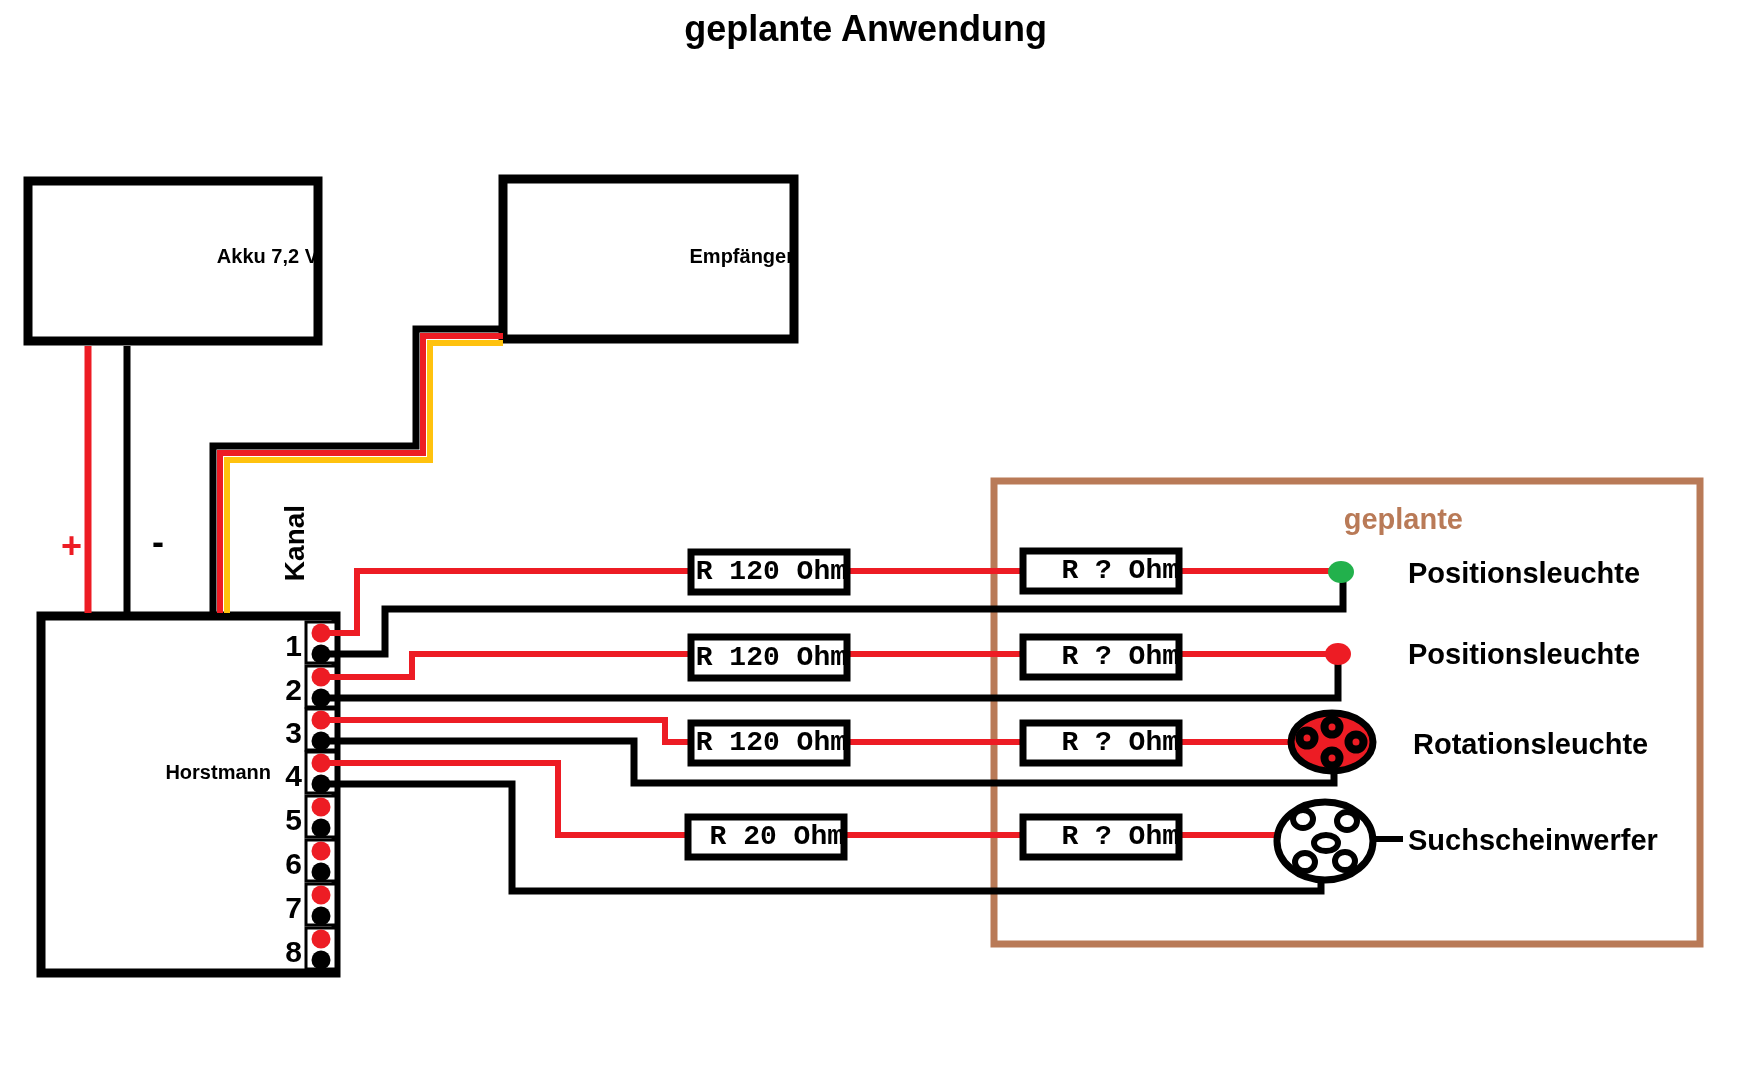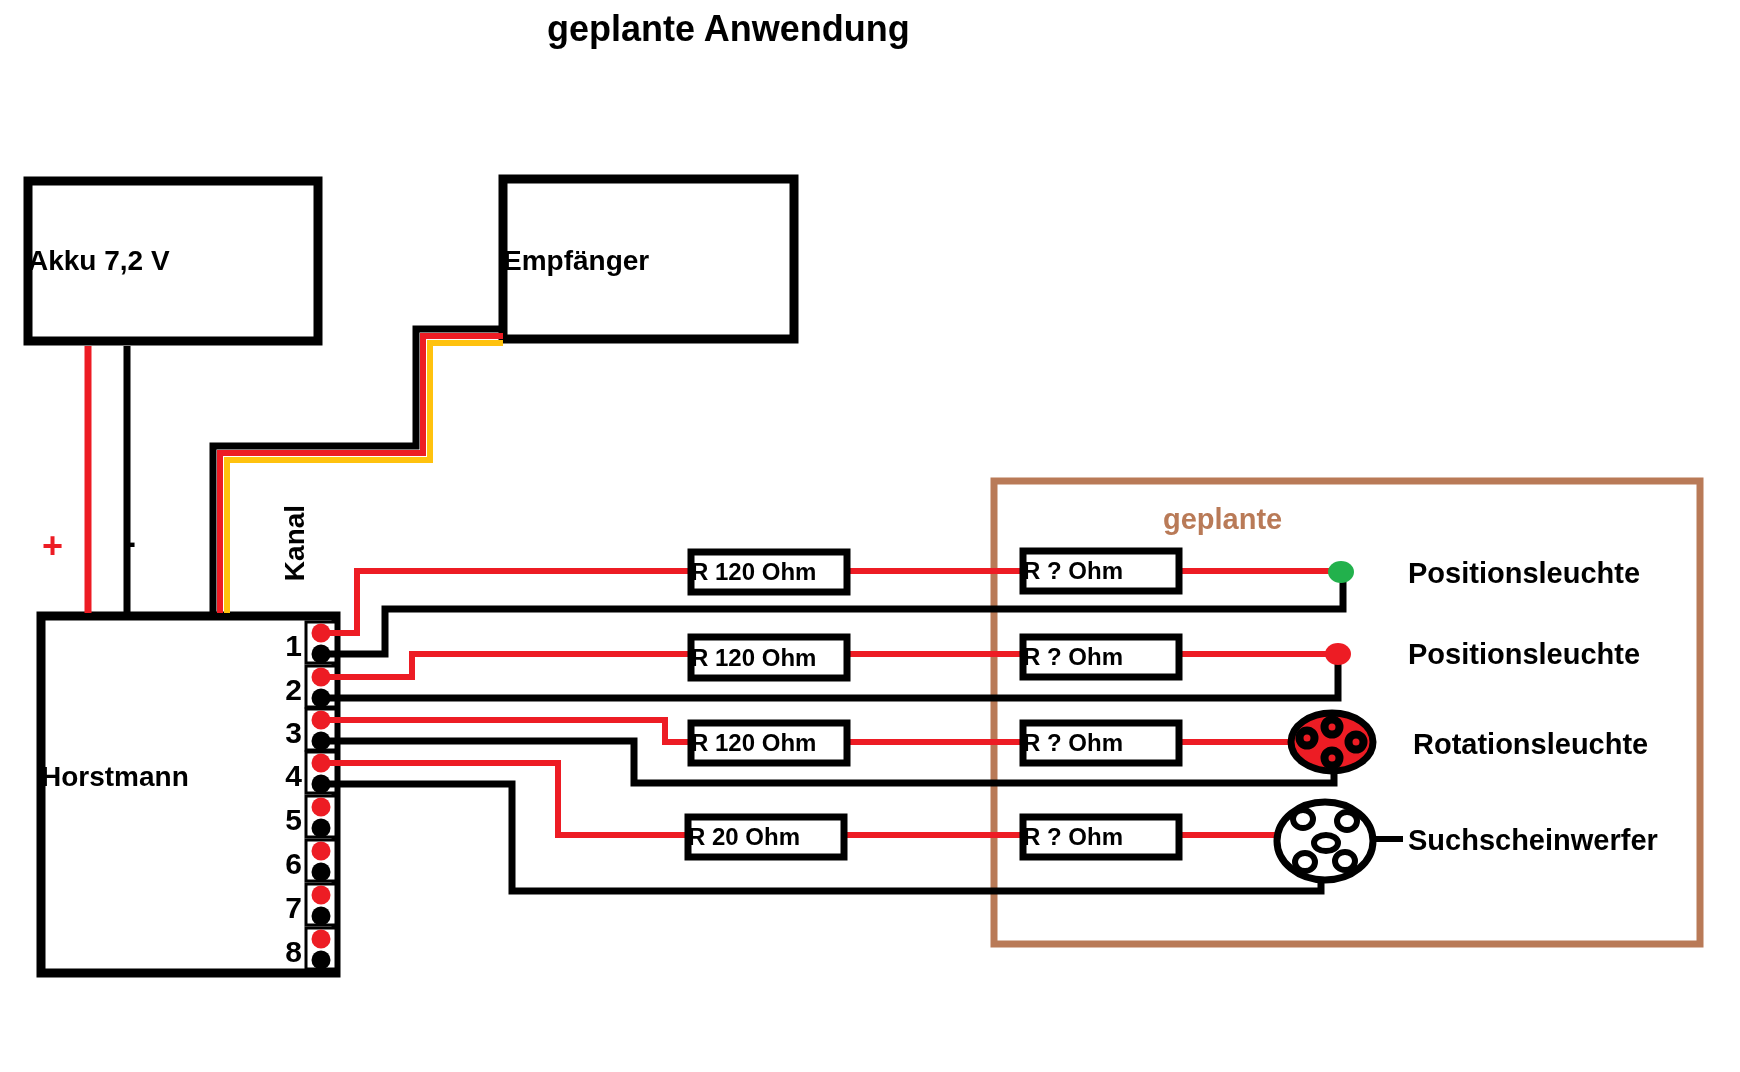--- a/index.html
+++ b/index.html
@@ -9,24 +9,24 @@
     --c-brown:#b97a57;
     --c-black:#000000;
   }
   html,body{margin:0;padding:0;background:#ffffff;}
   #canvas{
     position:relative;width:1740px;height:1072px;background:#ffffff;overflow:hidden;
     font-family:"Liberation Sans", sans-serif;font-weight:bold;color:#000;
   }
   #diagram-svg{position:absolute;left:0;top:0;z-index:1;}
   .lbl{position:absolute;z-index:2;white-space:nowrap;}
-  .center{text-align:left;}
+  .center{text-align:right;}
   .title{font-size:36px;}
-  .boxlabel{font-size:28px;}
-  .reslabel{font-size:24px;height:32px;line-height:34px;}
+  .boxlabel{font-size:20px;}
+  .reslabel{font-size:28px;height:32px;line-height:34px;font-family:Liberation Mono, monospace;}
   .lamplabel{font-size:29px;text-align:center;}
   .chnum{font-size:30px;text-align:right;}
   .plusminus{font-size:36px;}
   .vorh{font-size:29px;color:var(--c-brown);}
   .kanal{
     font-size:28px;left:279px;top:612px;width:138px;height:30px;text-align:center;
     transform:rotate(-90deg);transform-origin:top left;
   }
 </style>
 </head>

